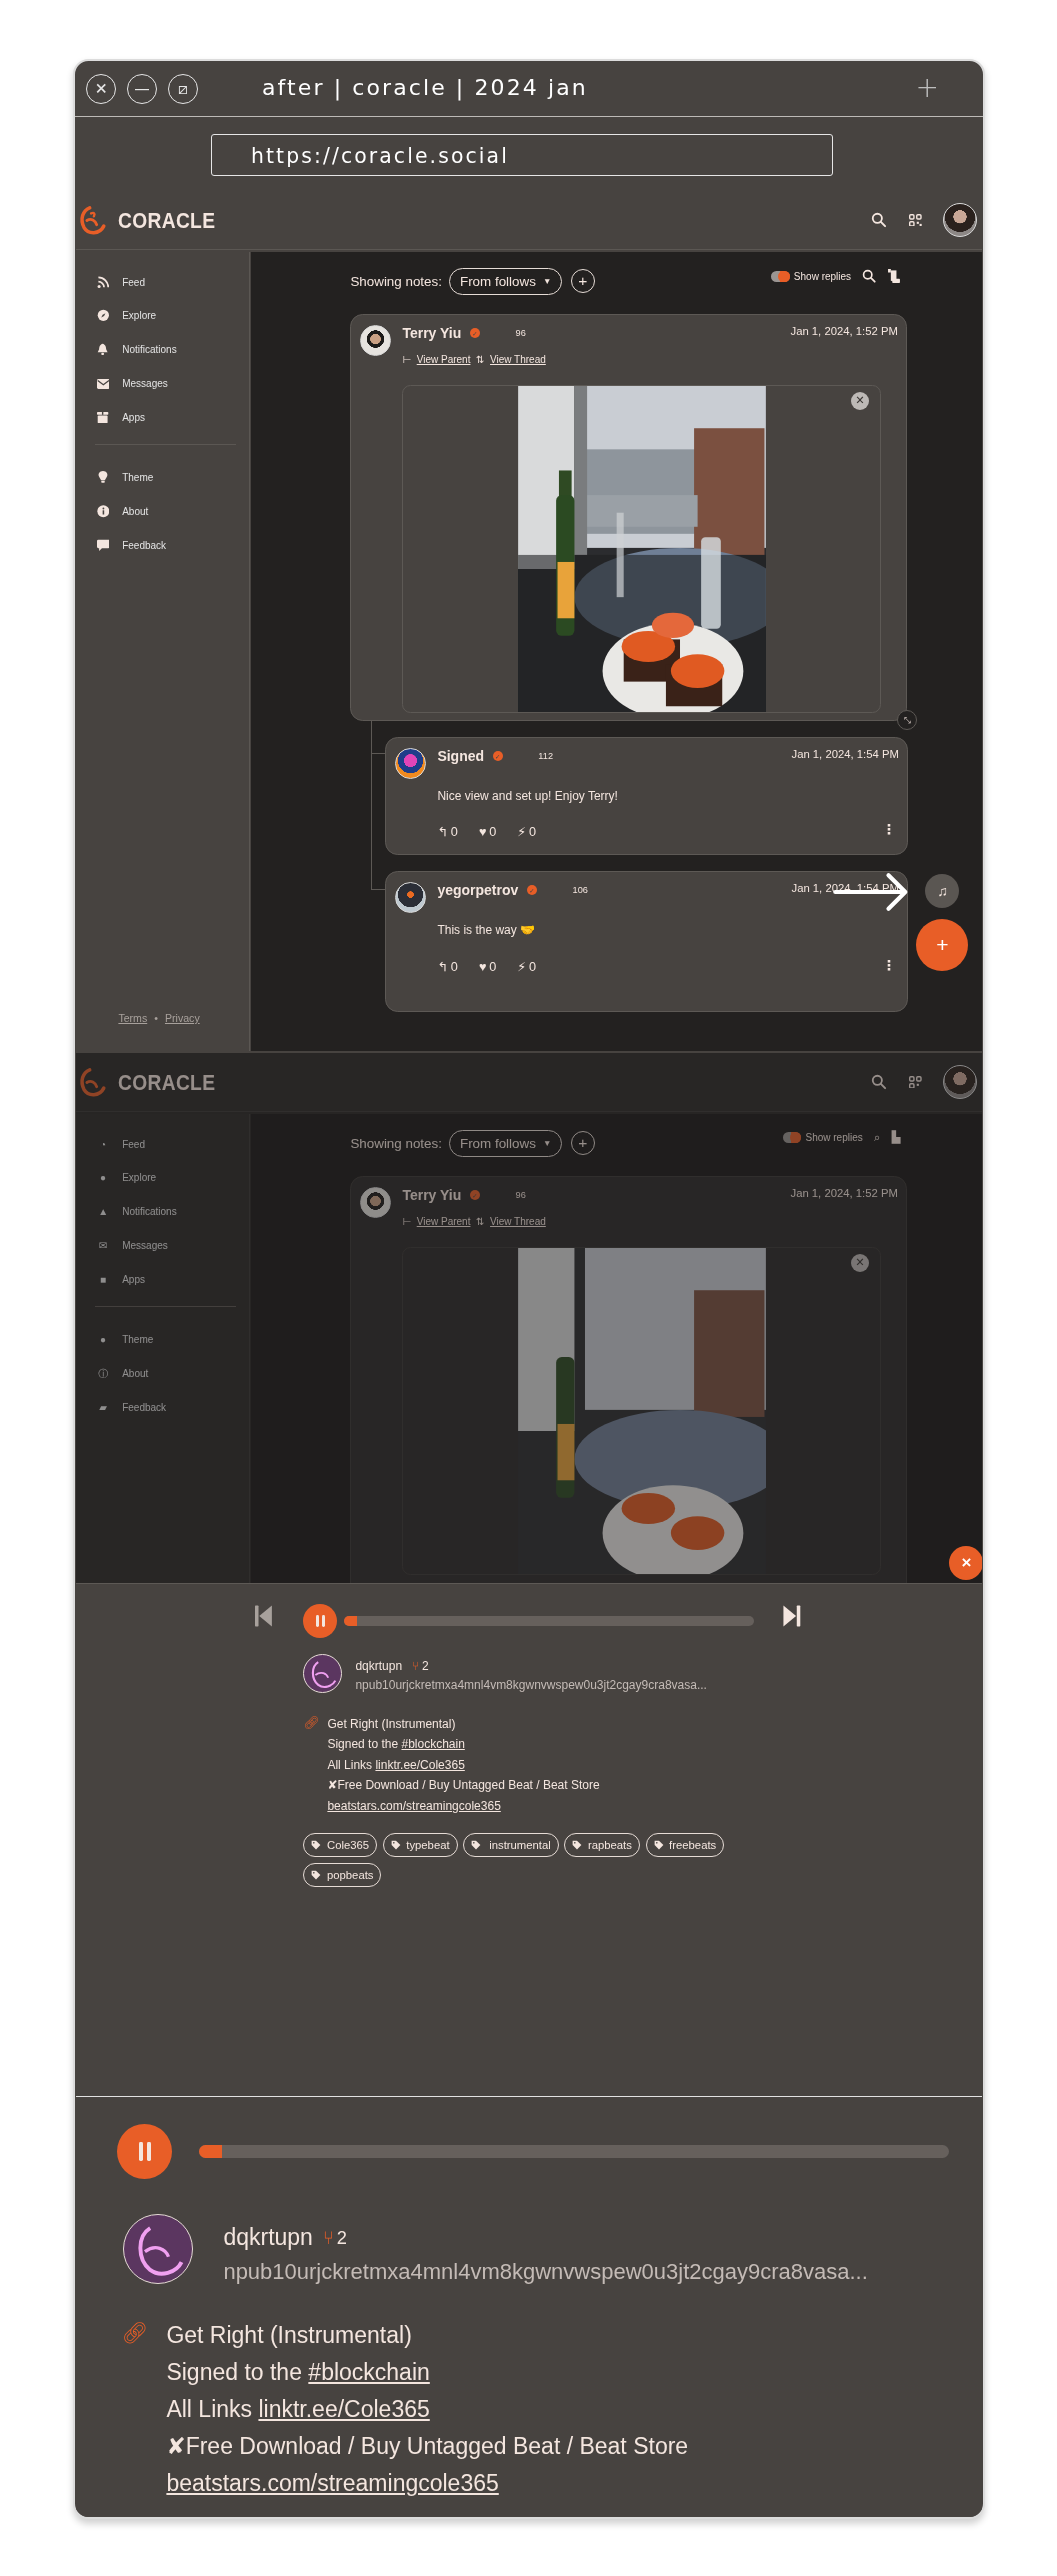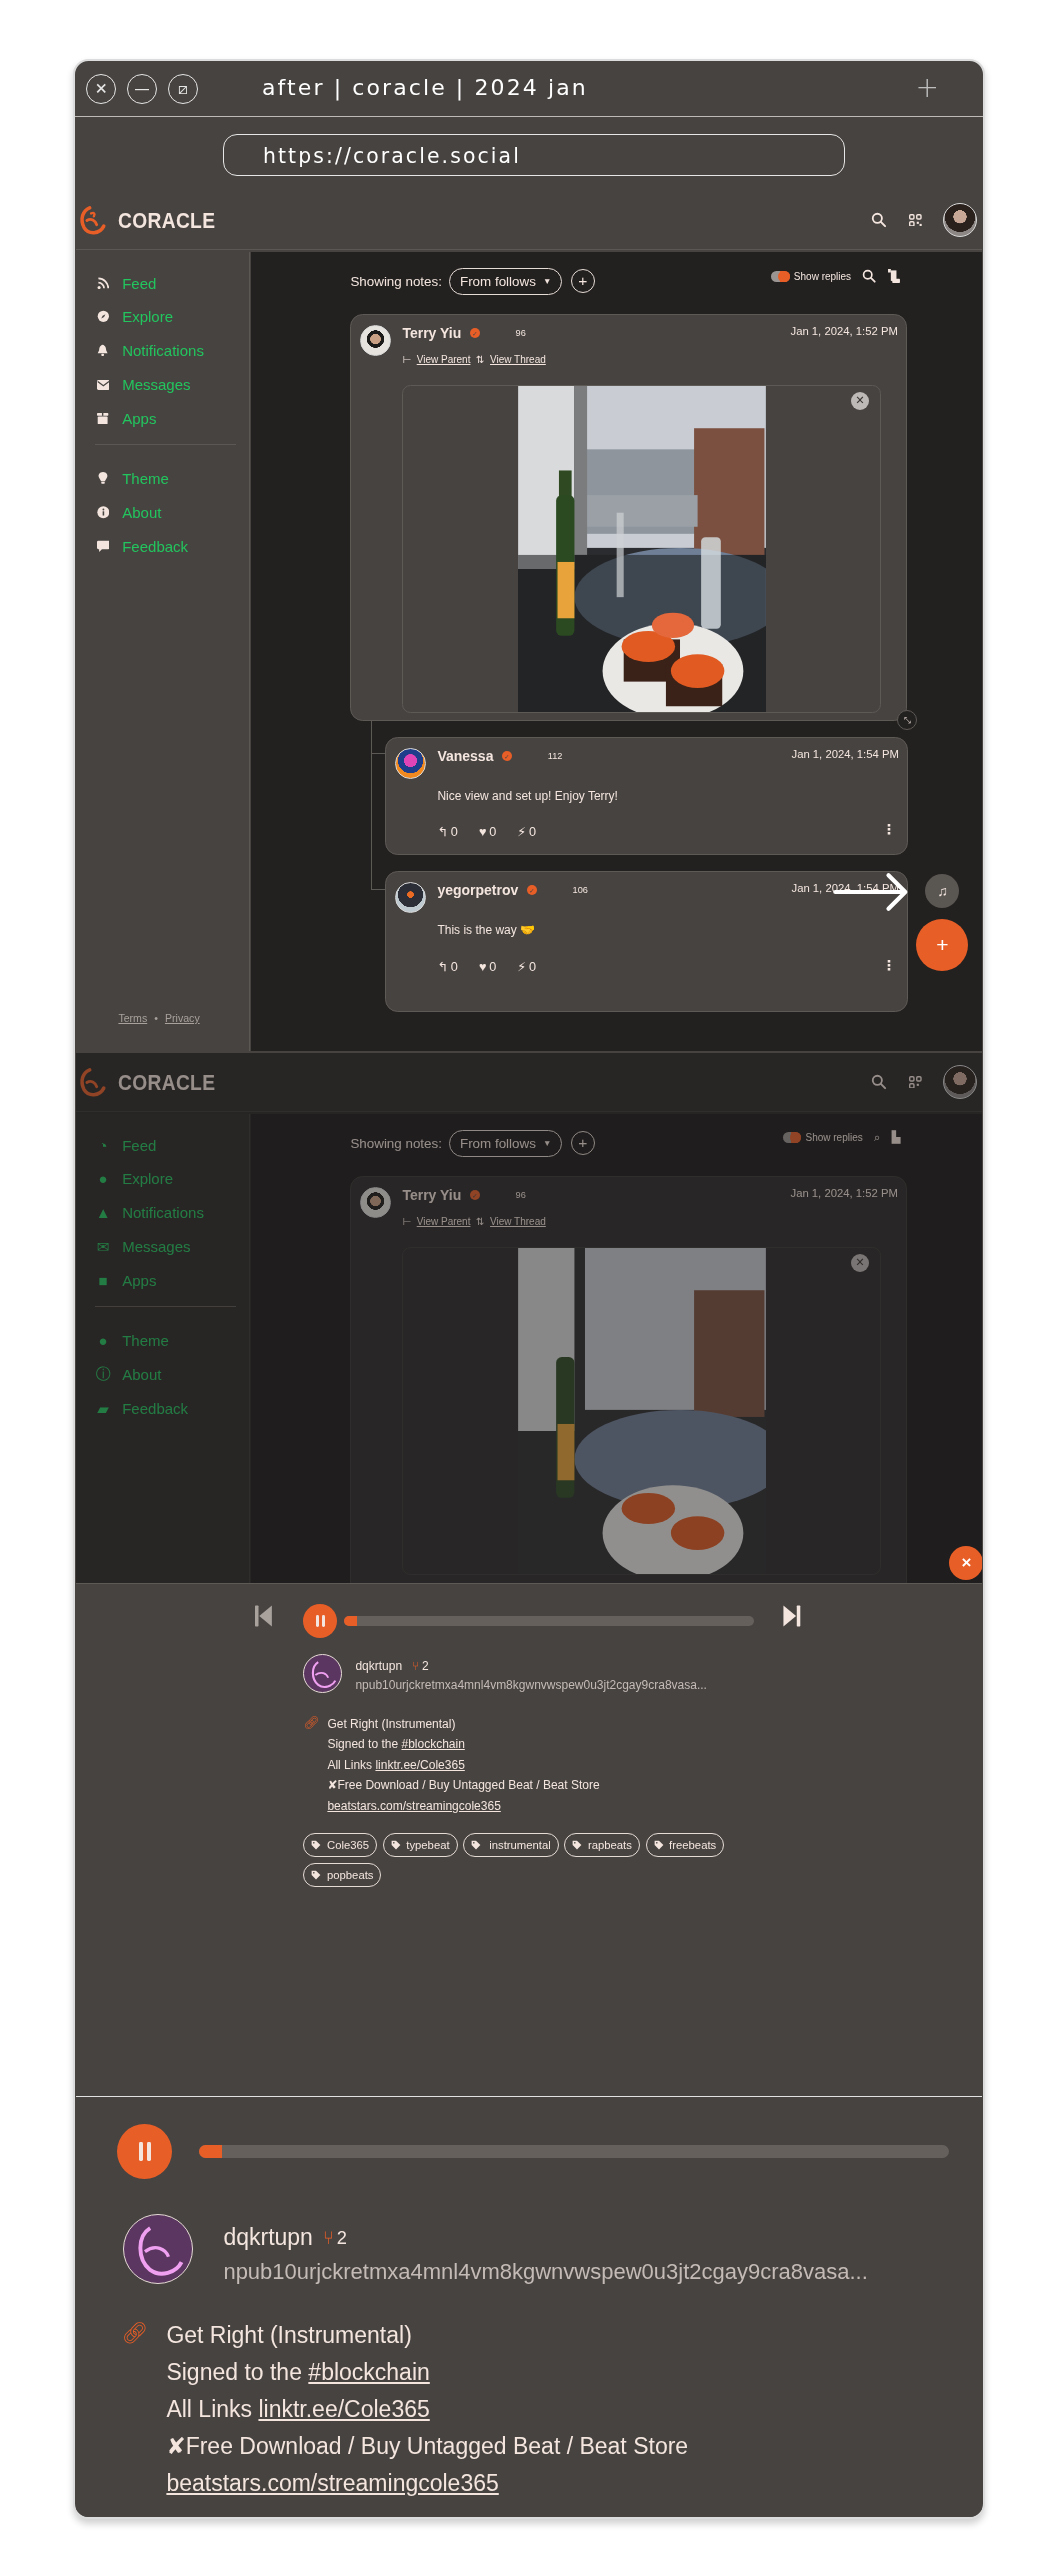--- a/index.html
+++ b/index.html
@@ -9,37 +9,37 @@
   .frame {
     position: absolute; left: 73px; top: 59px; width: 912px; height: 2460px;
     background: #474340; border: 2.1px solid #dcdcdc; border-radius: 15.5px;
     box-shadow: 0 4.2px 7px rgba(0,0,0,0.18); overflow: hidden;
   }
   
   .titlebar { position: absolute; left: 0; top: 0; width: 100%; height: 56px; border-bottom: 1.4px solid #bdbab7; }
   .winbtn { position: absolute; top: 13.4px; width: 30px; height: 30px; border: 1.1px solid #e6e6e6; border-radius: 50%; display: flex; align-items: center; justify-content: center; color: #e6e6e6; font-size: 15.5px; font-family: "DejaVu Sans", sans-serif; }
   .wintitle { position: absolute; left: 187px; top: 14px; font-family: "DejaVu Sans", sans-serif; font-size: 22px; letter-spacing: 2.1px; color: #ffffff; }
   .newtab { position: absolute; right: 44px; top: 10px; font-size: 28px; color: #bdbdbd; font-weight: 200; font-family: "DejaVu Sans", sans-serif; }
-  .urlbar { position: absolute; left: 148px; top: 73px; width: 622px; height: 42px; border: 1.1px solid #e6e6e6; border-radius: 14px; }
+  .urlbar { position: absolute; left: 136px; top: 73px; width: 622px; height: 42px; border: 1.1px solid #e6e6e6; border-radius: 3px; }
   .urltext { position: absolute; left: 39px; top: 8.5px; font-family: "DejaVu Sans", sans-serif; font-size: 20.4px; letter-spacing: 2.1px; color: #ffffff; }
 
   
   .app { position: absolute; left: 1.4px; width: 906px; overflow: hidden; }
   .app1 { top: 130px; height: 860px; }
   .app2 { top: 992px; height: 1043px; background: #272524; }
   .topnav { position: absolute; left: 0; top: 0; width: 906px; height: 59px; background: #474340; border-bottom: 1.4px solid #5b5753; }
   .logo { position: absolute; left: 1px; top: 14px; display: flex; align-items: center; }
   .logo-mark { width: 31px; height: 31px; }
   .logo-text { font-family: "Liberation Sans", sans-serif; font-weight: 700; font-size: 22.6px; color: #f4e6df; margin-left: 10px; transform: scaleX(0.85); transform-origin: left; letter-spacing: 0.4px; }
   .nav-icons { position: absolute; right: 5.6px; top: 12px; display: flex; align-items: center; gap: 18.3px; }
   .nav-ico { width: 18.3px; height: 18.3px; display: flex; align-items: center; justify-content: center; }
   .me-avatar { width: 34px; height: 34px; border-radius: 50%; border: 1.4px solid #d9d9d9; background: radial-gradient(circle at 50% 40%, #c9a796 0 26%, #2a211d 27% 60%, #8c8785 61%); }
 
   .sidebar { position: absolute; left: 0; top: 61px; width: 174px; bottom: 0; background: #474340; border-right: 1.4px solid #5b5753; }
-  .side-item { position: absolute; left: 19px; display: flex; align-items: center; font-size: 15px; color: #22c55e; cursor: pointer; }
+  .side-item { position: absolute; left: 19px; display: flex; align-items: center; font-size: 10px; color: #e5e5e5; cursor: pointer; }
   .side-item .ic { width: 15.5px; height: 15.5px; margin-right: 11.3px; display: flex; align-items: center; justify-content: center; }
   .side-divider { position: absolute; left: 18.3px; width: 141px; height: 1.4px; background: #5b5753; }
   .legal { position: absolute; left: 42px; font-size: 10.6px; color: #a8a19c; display: flex; gap: 7px; align-items: flex-end; }
   .legal a { color: #a8a19c; text-decoration: underline; }
 
   .main { position: absolute; left: 175px; top: 61px; right: 0; bottom: 0; background: #232120; }
   .feedbar { position: absolute; left: 99px; top: 14px; width: 550px; height: 30px; display: flex; align-items: center; }
   .showing { font-size: 13.4px; color: #f4e6df; margin-right: 7px; }
   .filter-pill { height: 27px; padding: 0 10px; border: 1.1px solid #e6dcd6; border-radius: 14px; display: flex; align-items: center; font-size: 13.4px; color: #f4e6df; }
   .filter-pill .caret { margin-left: 7px; font-size: 8.5px; }
@@ -318,21 +318,21 @@
 
       <div class="collapse-btn" style="left:646px; top:458px;">⤡</div>
 
       <div class="thread-line" style="left:120px; top:469px; height:169px;"></div>
       <div class="thread-h" style="left:120px; top:501px; width:14px;"></div>
       <div class="thread-h" style="left:120px; top:637px; width:14px;"></div>
 
       <div class="note" style="left:134px; top:485px; width:523px; height:118px;">
         <div class="av" style="background: radial-gradient(circle at 50% 40%, #e045b8 0 28%, #1e3d8a 29% 55%, #f08a20 56%);"></div>
         <div class="name">
-            <span>Vanessa</span>
+            <span>Signed</span>
             <span class="badge">
               <span class="dot">✓</span>
               <span>112</span>
             </span>
           </div>
         <div class="time">Jan 1, 2024, 1:54 PM</div>
         <div class="body" style="top:51px">Nice view and set up! Enjoy Terry!</div>
         <div class="actions" style="top:86px; gap:21px;">
           <span>
               <span>↰</span>

